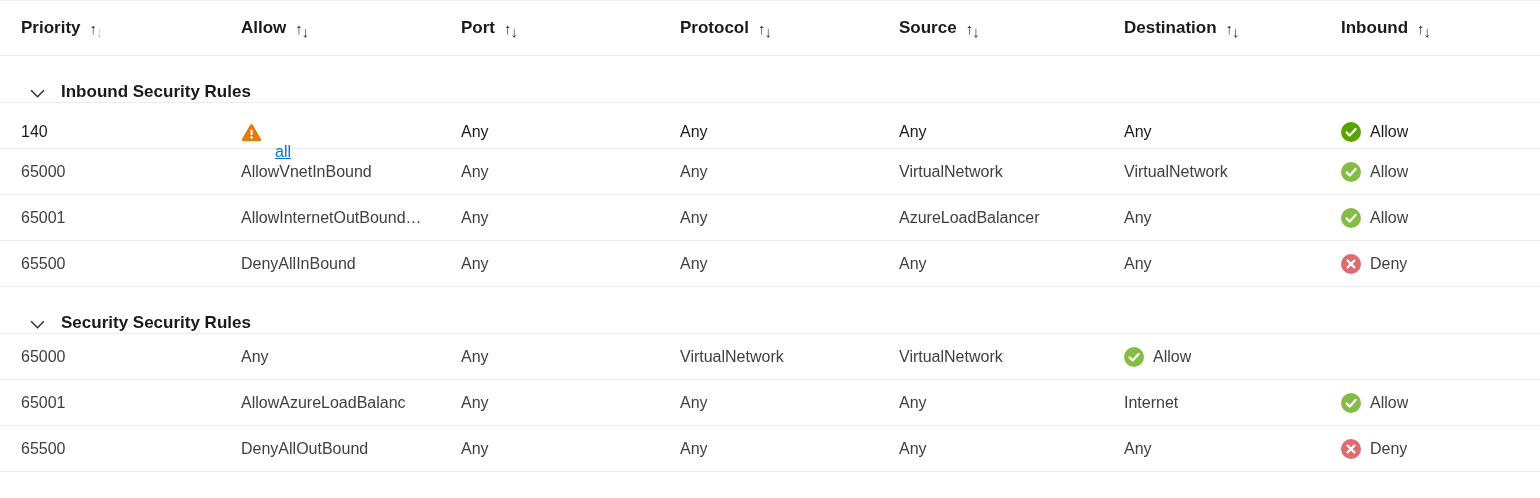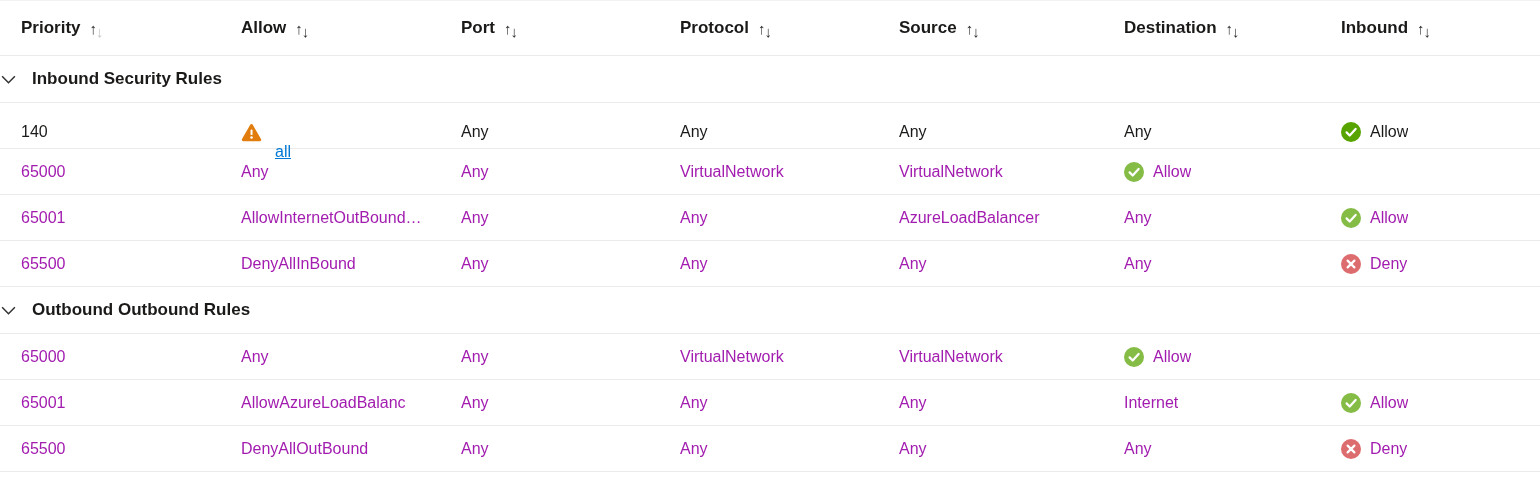--- a/index.html
+++ b/index.html
@@ -31,29 +31,30 @@
     cursor: pointer;
   }
   .sort { display: inline-flex; margin-left: 9px; font-weight: 400; font-size: 15px; color:#323130; }
   .sort .up { line-height: 1; }
   .sort .down { line-height: 1; transform: translateY(3px); margin-left: -1px; }
   .sort .down.muted { color: #c8c6c4; }
   
   .group-row {
     height: 47px;
     display: flex;
-    align-items: center;
+    align-items: flex-end;
+    padding-left: 29px;
     border-bottom: 1px solid #edebe9;
     cursor: pointer;
   }
   .group-row .chev { display:flex; align-items:center; margin-right: 15px; }
   .group-row .group-label { font-size: 17px; font-weight: 600; color:#1b1a19; }
   
   .data-row { height: 46px; font-size: 16px; cursor: pointer; }
-  .data-row.default-rule .cell { color: #a21caf; }
+  .data-row.default-rule .cell { color: #404040; }
   .data-row.custom-rule .cell { color: #1b1a19; align-items: center; }
   .cell { display: flex; align-items: center; min-width: 0; padding-right: 12px; }
   .cell .txt { white-space: nowrap; overflow: hidden; text-overflow: ellipsis; }
   .name-cell .warn { display:flex; align-items:center; margin-right: 13px; flex: 0 0 auto; }
   a.rule-link { color: #0078d4; text-decoration: underline; cursor: pointer; margin-top: 40px; }
   .action-cell .status-icon { display:flex; align-items:center; margin-right: 9px; flex: 0 0 auto; }
   .data-row.default-rule .status-icon svg { opacity: 0.72; }
 </style>
 </head>
 <body>
@@ -152,20 +153,23 @@
               <path d="M5.6 10.4l3.1 3.1 5.9-6.6" fill="none" stroke="#fff" stroke-width="2.2" stroke-linecap="round" stroke-linejoin="round"></path>
             </svg>
           </span>
           <span class="txt">Allow</span>
         </div>
       </div>
       <div class="grid-row data-row default-rule">
         <div class="cell ">
           <span class="txt">65000</span>
         </div>
+        <div class="cell name-cell">
+          <span class="txt">AllowVnetInBound</span>
+        </div>
         <div class="cell ">
           <span class="txt">Any</span>
         </div>
         <div class="cell ">
           <span class="txt">Any</span>
         </div>
         <div class="cell ">
           <span class="txt">VirtualNetwork</span>
         </div>
         <div class="cell ">
@@ -238,21 +242,21 @@
           </span>
           <span class="txt">Deny</span>
         </div>
       </div>
       <div class="group-row">
         <span class="chev">
           <svg width="17" height="17" viewBox="0 0 16 16">
             <path d="M2 5l6 6 6-6" fill="none" stroke="#323130" stroke-width="1.4"></path>
           </svg>
         </span>
-        <span class="group-label">Outbound Outbound Rules</span>
+        <span class="group-label">Security Security Rules</span>
       </div>
       <div class="grid-row data-row default-rule">
         <div class="cell ">
           <span class="txt">65000</span>
         </div>
         <div class="cell ">
           <span class="txt">Any</span>
         </div>
         <div class="cell ">
           <span class="txt">Any</span>

